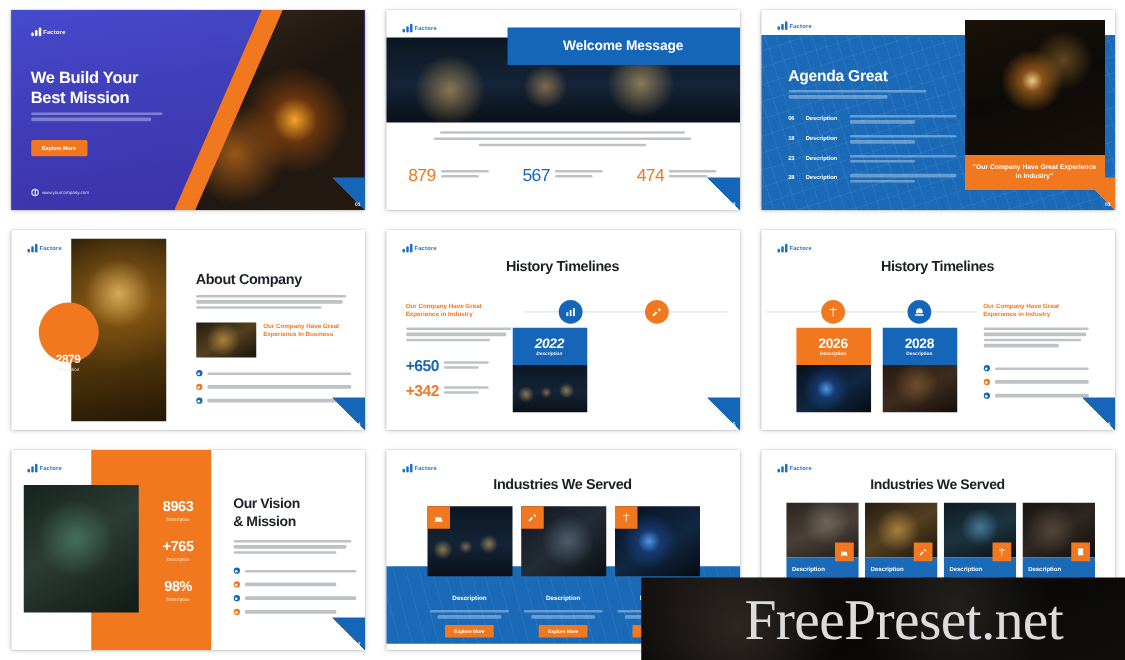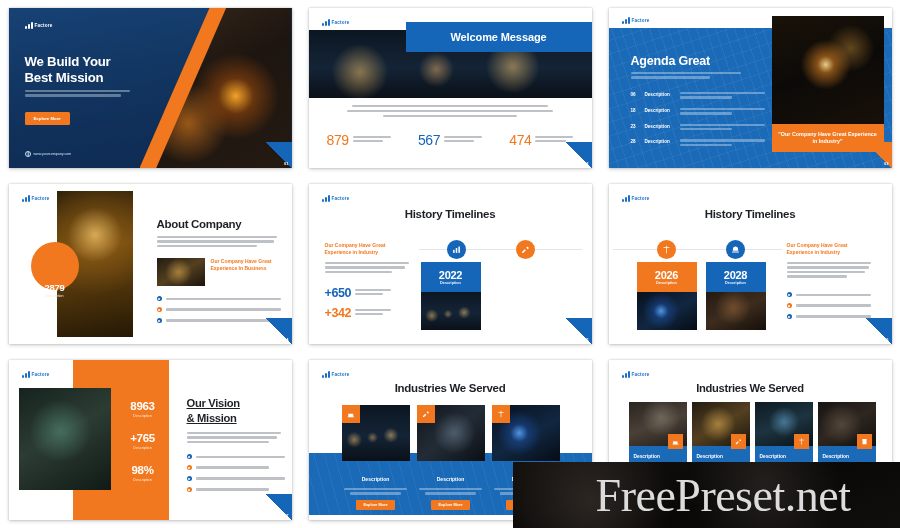--- a/index.html
+++ b/index.html
@@ -122,21 +122,21 @@
       linear-gradient(180deg, rgba(20,70,140,.0) 0%, rgba(10,50,110,.55) 100%),
       linear-gradient(160deg, #1f6ec0 0%, #16599d 60%, #124b87 100%);
   }
   .ph-rust {
     background-image:
       radial-gradient(circle at 40% 50%, rgba(140,120,100,.4) 0%, rgba(0,0,0,0) 50%),
       linear-gradient(150deg, #1a1512 0%, #2e2620 50%, #120f0c 100%);
   }
 
   
-  .s1 { background: #0f172a; text-decoration: underline; }
+  .s1 { background: #6d28d9; text-decoration: underline; }
   .s1 .bgcity { position:absolute; inset:0; opacity:.5; }
   .s1 .photo-right {
     position: absolute; top: 0; right: 0; width: 148px; height: 100%;
     clip-path: polygon(48% 0, 100% 0, 100% 100%, 0 100%);
   }
   .s1 .slash {
     position: absolute; top: 0; right: 0; width: 152px; height: 100%;
     background: #f2781f;
     clip-path: polygon(46% 0, 57% 0, 11% 100%, 0 100%);
   }
@@ -245,21 +245,21 @@
   .tl .kpi b { font-size: 12.5px; font-weight: 700; letter-spacing: -.4px; }
   .tl .kpi .lines { width: 36px; }
   .tl .side-bullets { position: absolute; width: 84px; }
 
   
   .s7 .orange-panel { position: absolute; left: 64px; top: 0; width: 96px; height: 100%; background: #f2781f; }
   .s7 .photo-left { position: absolute; left: 10px; top: 28px; width: 92px; height: 102px; }
   .s7 .stat { position: absolute; left: 108px; width: 52px; text-align: center; }
   .s7 .stat b { display: block; font-size: 11.5px; font-weight: 700; color: #fff; letter-spacing: -.3px; }
   .s7 .stat span { display: block; font-size: 3.7px; color: #ffe8d6; margin-top: 1.5px; }
-  .s7 .ttl { position: absolute; left: 178px; top: 36px; font-size: 11.2px; line-height: 15px; font-weight: 700; color: #1d2026; letter-spacing: -.3px; text-decoration: underline; }
+  .s7 .ttl { position: absolute; left: 178px; top: 36px; font-size: 11.2px; line-height: 15px; font-weight: 700; color: #1d2026; letter-spacing: -.3px; }
   .s7 .sub { position: absolute; left: 178px; top: 72px; width: 94px; }
   .s7 .bullets { position: absolute; left: 178px; top: 94px; width: 98px; }
 
   
   .s8 .ttl { position: absolute; left: 0; right: 0; top: 22px; text-align: center; font-size: 11.5px; font-weight: 700; color: #1d2026; letter-spacing: -.3px; }
   .s8 .blueband { position: absolute; left: 0; right: 0; top: 93px; height: 62px; background: #1a6ab8; }
   .s8 .blueband:before {
     content:""; position:absolute; inset:0;
     background-image: repeating-linear-gradient(75deg, rgba(255,255,255,.05) 0 1px, rgba(0,0,0,0) 1px 10px);
   }
@@ -517,21 +517,21 @@
             <rect x="3" y="13" width="4" height="8"></rect>
             <rect x="10" y="8" width="4" height="13"></rect>
             <rect x="17" y="4" width="4" height="17"></rect>
           </svg>
       </div>
       <div class="icon-circle orange" style="left:207px; top:56px;">
         <svg viewBox="0 0 24 24">
             <path d="M3 18l7-7 3 3-7 7H3v-3zm14-14l4 4-3 3-4-4 3-3z"></path>
           </svg>
       </div>
-      <div class="ycard" style="left:112px; top:78px;">
+      <div class="ycard" style="left:101px; top:78px;font-style:italic;">
         <div class="head blue">
           <b>2022</b>
           <span>Description</span>
         </div>
         <div class="pic photo ph-refinery-night"></div>
       </div>
       <div class="side-hl" style="left:16px; top:58px;">Our Company Have Great Experience in Industry</div>
       <div class="side-sub fake-text blur-lines" style="left:16px; top:78px;">
         <div class="bl" style="width:100%"></div>
           <div class="bl" style="width:96%"></div>

